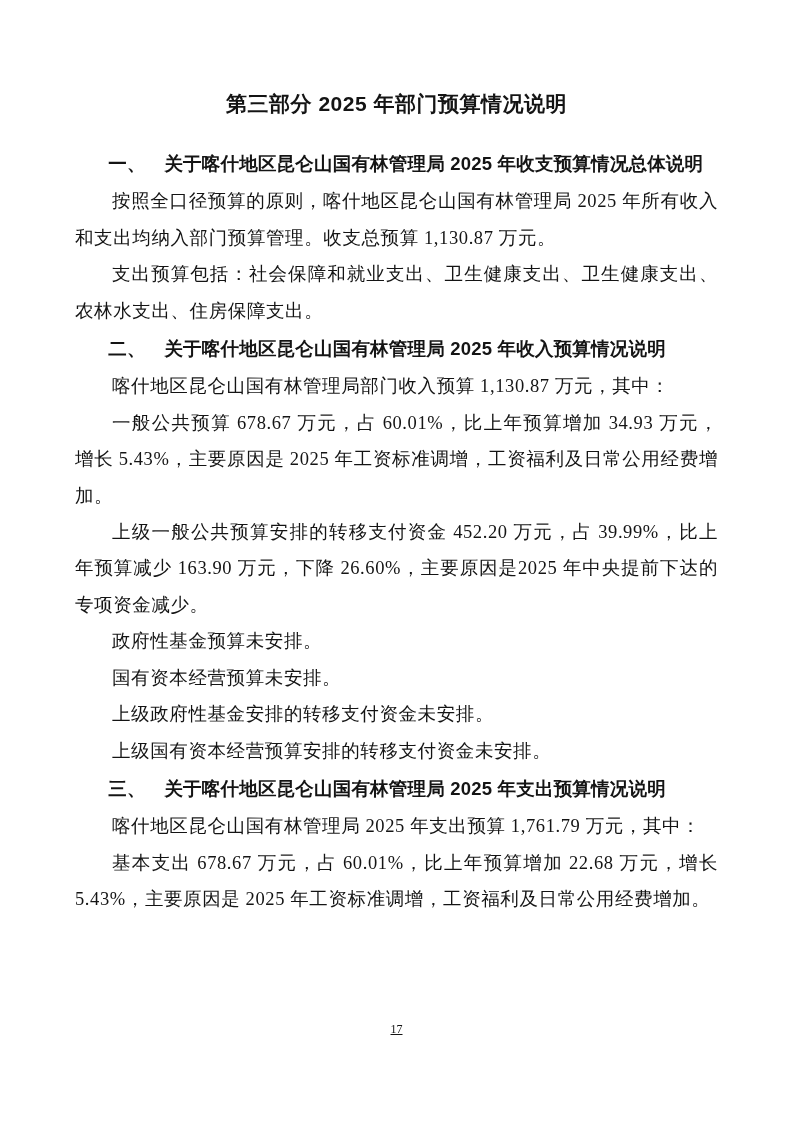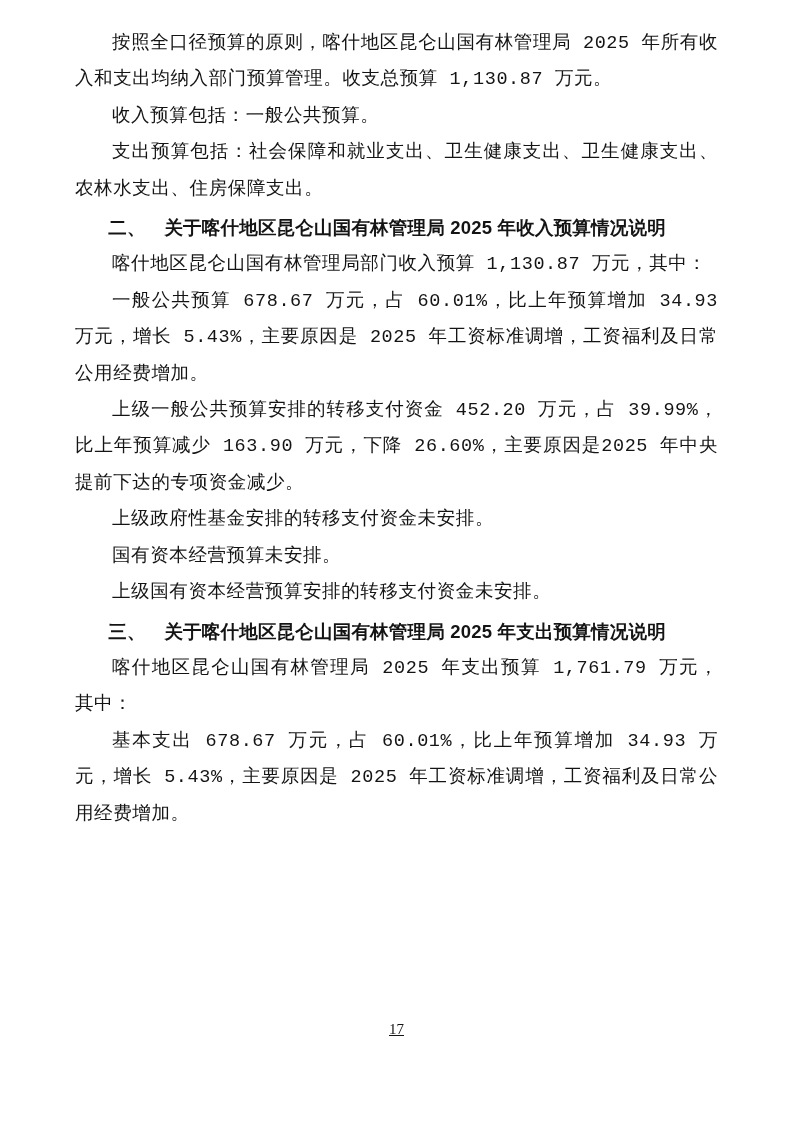--- a/index.html
+++ b/index.html
@@ -30,65 +30,66 @@
   .content {
     margin: 26px 75px 0 75px;
     font-size: 18.5px;
     line-height: 36.4px;
     letter-spacing: 0.6px;
     text-align: justify;
   }
   .content p {
     margin: 0;
     text-indent: 2em;
-    font-family: Liberation Mono, monospace;
   }
   .content h2 {
     margin: 2px 0 1px 0;
     font-family: "Liberation Sans", "DejaVu Sans", sans-serif;
     font-size: 18.5px;
     font-weight: 700;
     line-height: 36.4px;
     text-indent: 1.8em;
     text-align: left;
     letter-spacing: 0.2px;
   }
   .footer {
     position: absolute;
     top: 1020px;
     left: 0;
     width: 100%;
     text-align: center;
-    font-size: 15px;
+    font-size: 12px;
     line-height: 18px;
     color: #141414;
     text-decoration: underline;
   }
 </style>
 </head>
 <body>
 
 <div class="page">
 
+  <h1 class="doc-title">第三部分 2025 年部门预算情况说明</h1>
 
   <div class="content">
 
+    <h2>一、　关于喀什地区昆仑山国有林管理局 2025 年收支预算情况总体说明</h2>
     <p>按照全口径预算的原则，喀什地区昆仑山国有林管理局 2025 年所有收入和支出均纳入部门预算管理。收支总预算 1,130.87 万元。</p>
-    <p>收入预算包括：一般公共预算。</p>
     <p>支出预算包括：社会保障和就业支出、卫生健康支出、卫生健康支出、农林水支出、住房保障支出。</p>
 
     <h2>二、　关于喀什地区昆仑山国有林管理局 2025 年收入预算情况说明</h2>
     <p>喀什地区昆仑山国有林管理局部门收入预算 1,130.87 万元，其中：</p>
     <p>一般公共预算 678.67 万元，占 60.01%，比上年预算增加 34.93 万元，增长 5.43%，主要原因是 2025 年工资标准调增，工资福利及日常公用经费增加。</p>
     <p>上级一般公共预算安排的转移支付资金 452.20 万元，占 39.99%，比上年预算减少 163.90 万元，下降 26.60%，主要原因是2025 年中央提前下达的专项资金减少。</p>
+    <p>政府性基金预算未安排。</p>
+    <p>国有资本经营预算未安排。</p>
     <p>上级政府性基金安排的转移支付资金未安排。</p>
-    <p>国有资本经营预算未安排。</p>
     <p>上级国有资本经营预算安排的转移支付资金未安排。</p>
 
     <h2>三、　关于喀什地区昆仑山国有林管理局 2025 年支出预算情况说明</h2>
     <p>喀什地区昆仑山国有林管理局 2025 年支出预算 1,761.79 万元，其中：</p>
-    <p>基本支出 678.67 万元，占 60.01%，比上年预算增加 34.93 万元，增长 5.43%，主要原因是 2025 年工资标准调增，工资福利及日常公用经费增加。</p>
+    <p>基本支出 678.67 万元，占 60.01%，比上年预算增加 22.68 万元，增长 5.43%，主要原因是 2025 年工资标准调增，工资福利及日常公用经费增加。</p>
 
   </div>
 
   <div class="footer">17</div>
 
 </div>
 
 </body></html>

